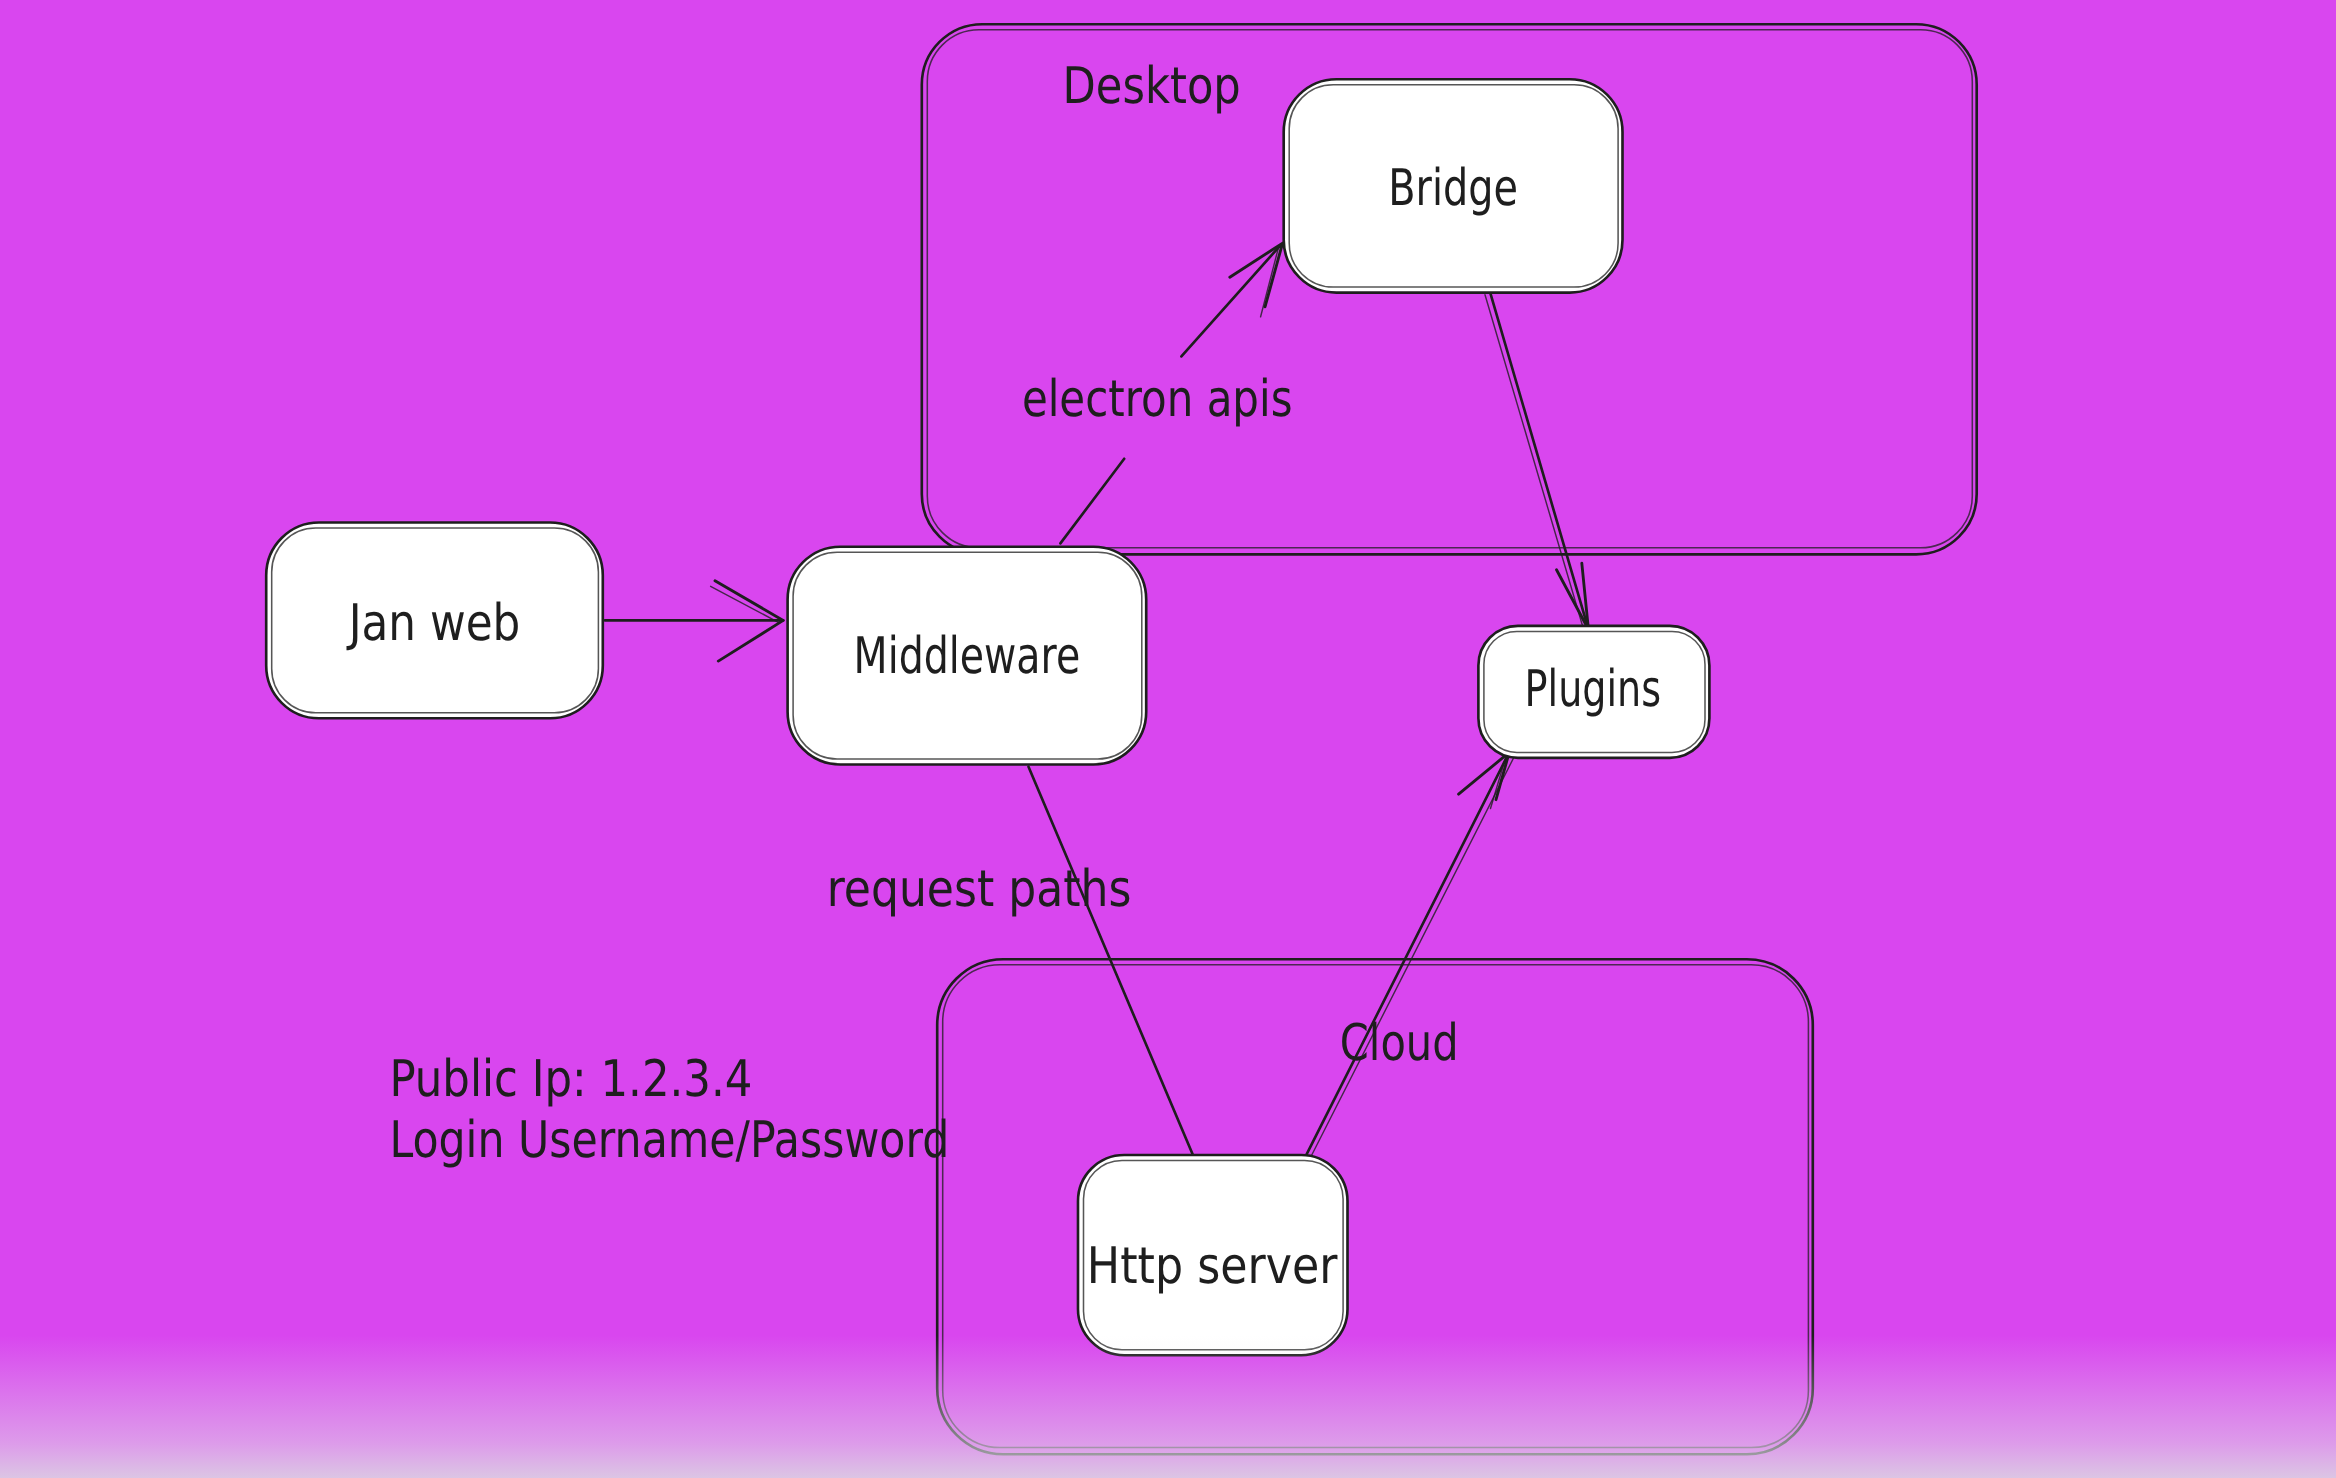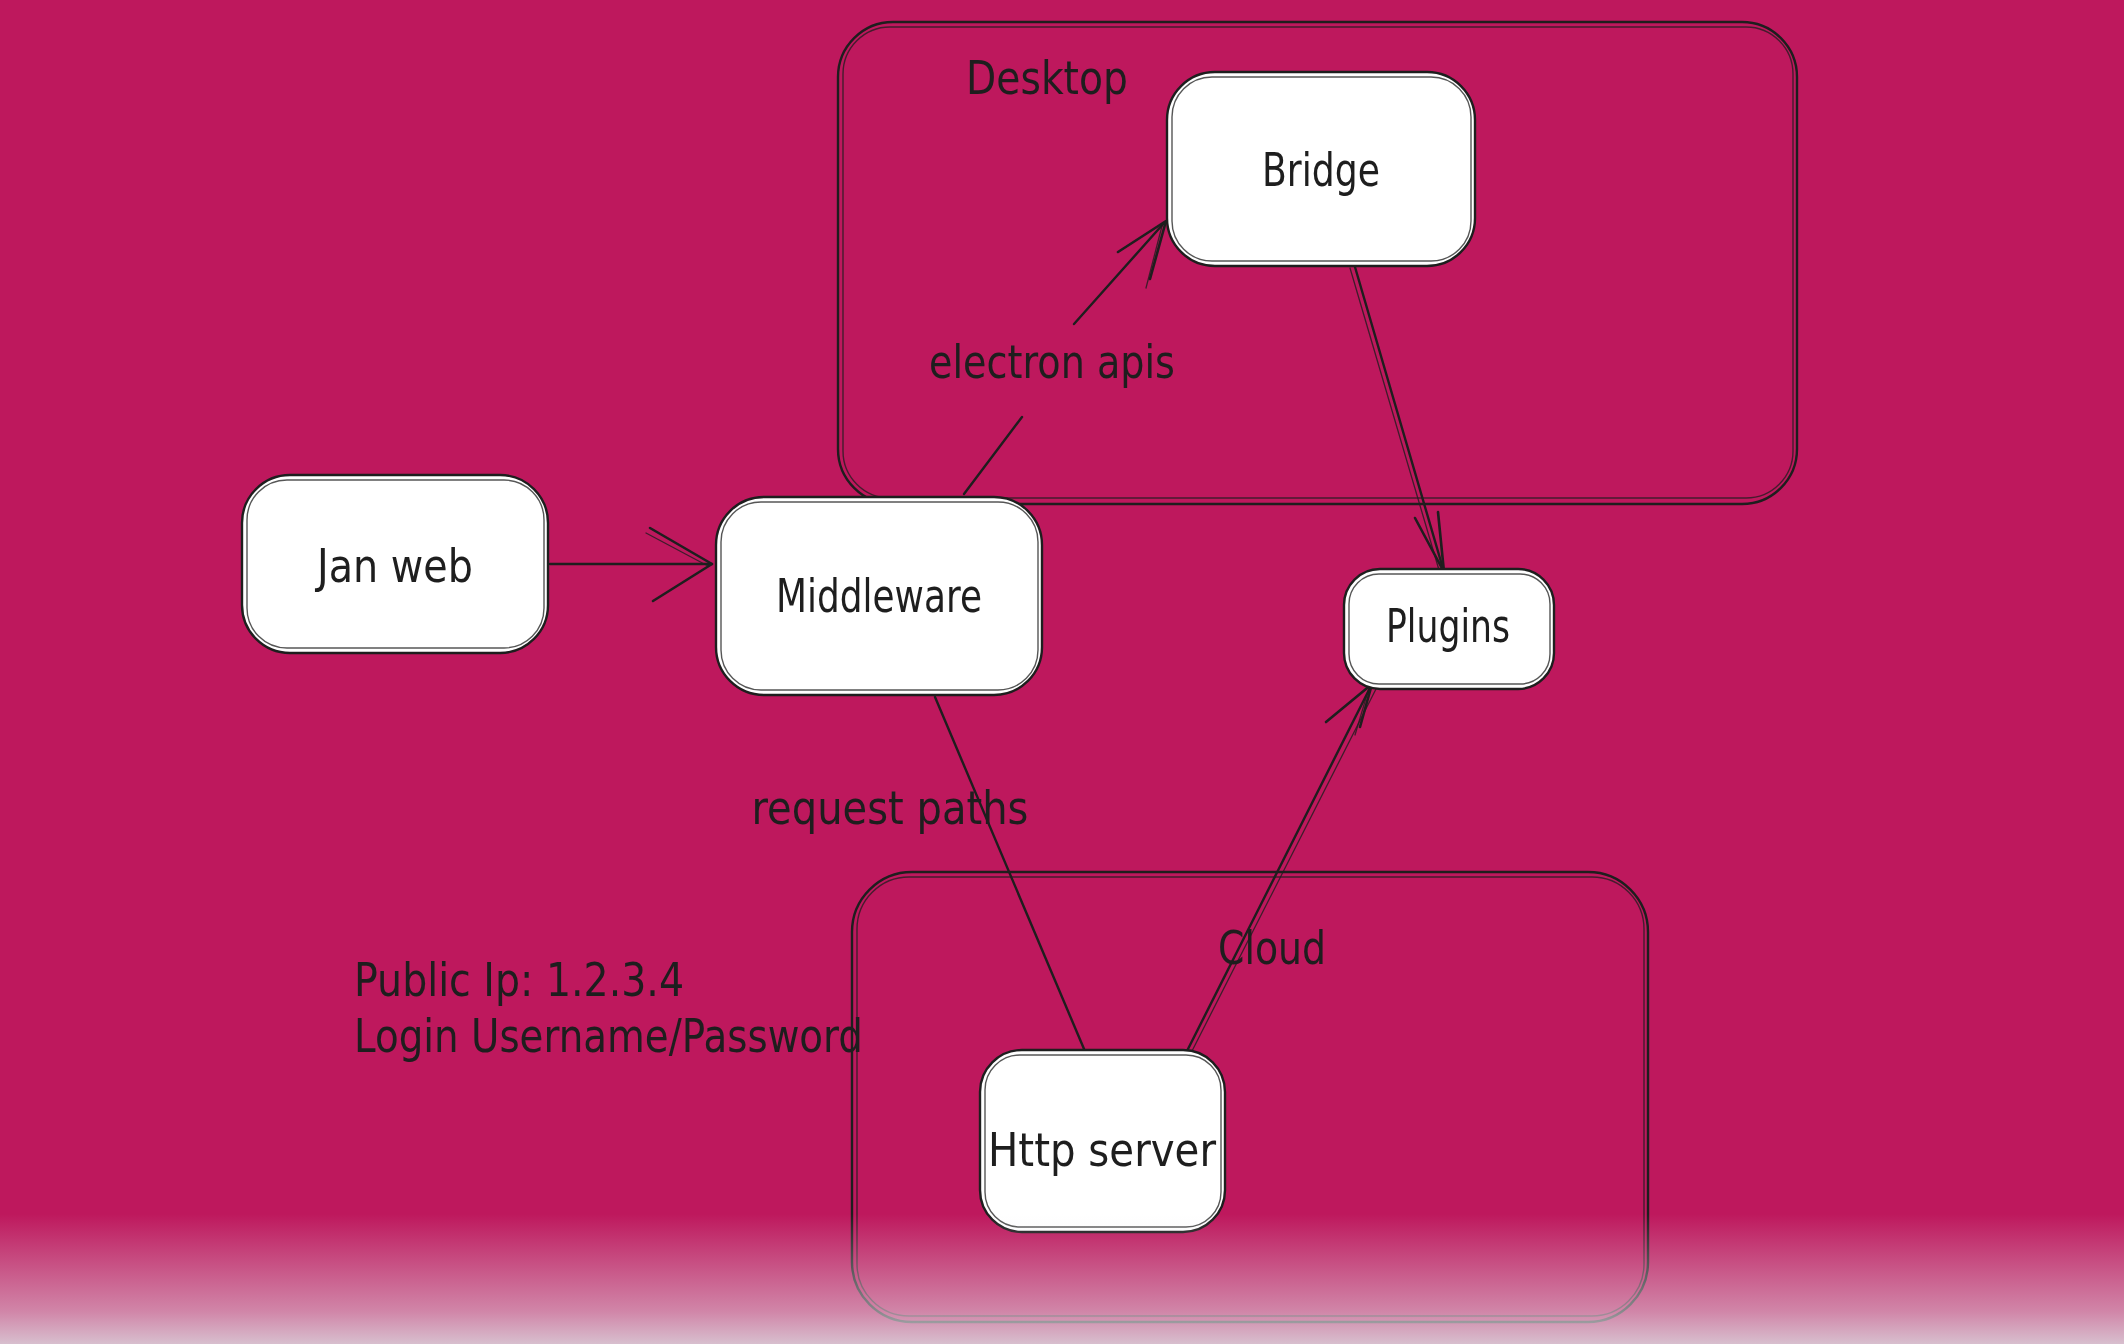--- a/index.html
+++ b/index.html
@@ -4,21 +4,21 @@
 <style>
   html, body {
     margin: 0;
     padding: 0;
     background: #ffffff;
   }
   .stage {
     position: relative;
     width: 2124px;
     height: 1344px;
-    background: #be185d;
+    background: #d946ef;
     overflow: hidden;
     font-family: "DejaVu Sans", "Liberation Sans", sans-serif;
   }
   svg.diagram {
     position: absolute;
     left: 0;
     top: 0;
     display: block;
   }
   .shape {

